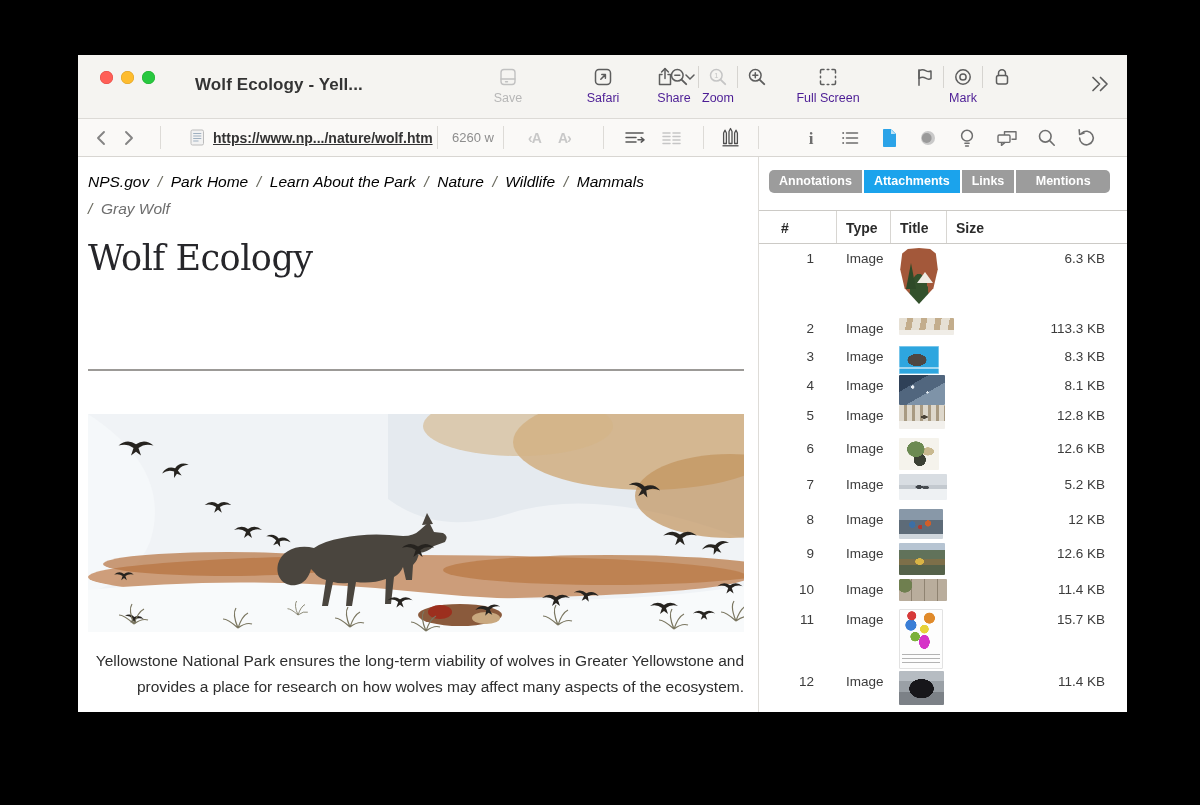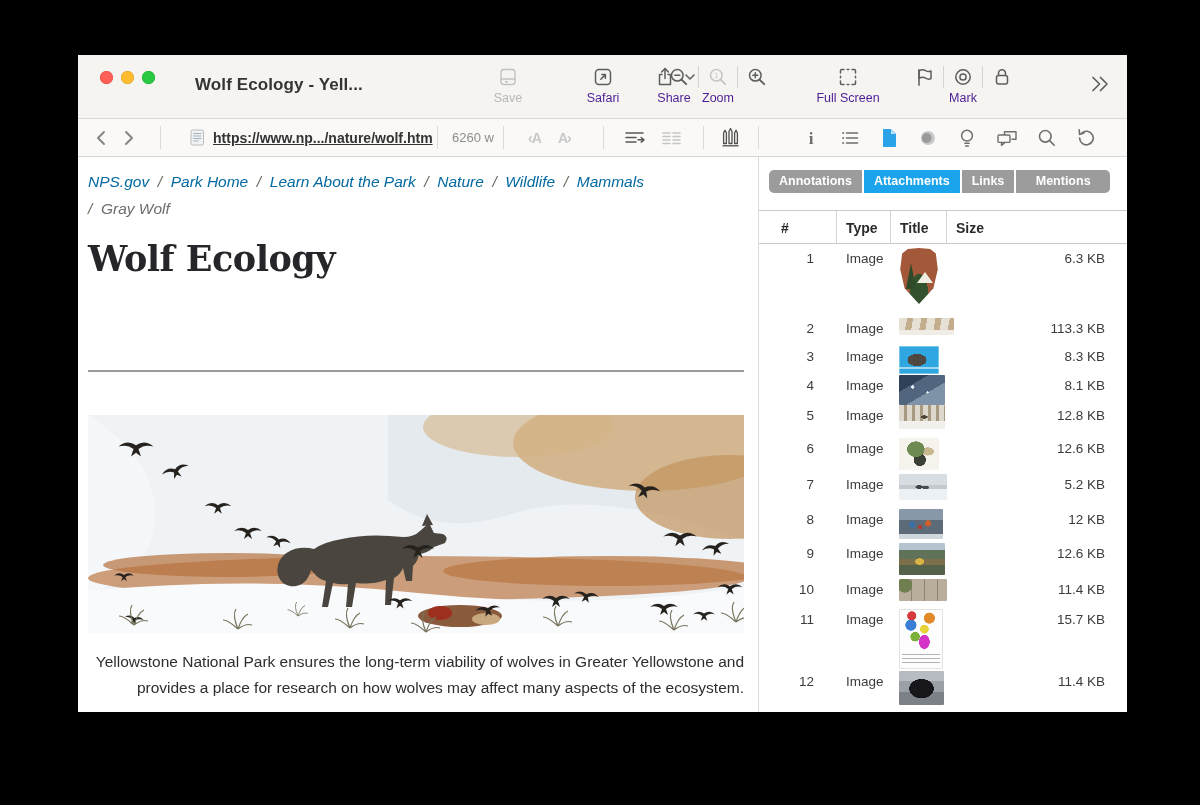--- a/index.html
+++ b/index.html
@@ -39,25 +39,25 @@
   .nv{position:absolute;top:0;height:37px;display:flex;align-items:center;}
   .nv-sep{position:absolute;top:7px;width:1px;height:23px;background:#dddbd7;}
   .url-text{font-size:14px;font-weight:600;color:#333;margin-left:8px;white-space:nowrap;text-decoration:underline;}
   .wcount{font-size:13px;color:#8d8d8d;}
   .fontbtn{font-size:14px;font-weight:bold;color:#c8c8c8;letter-spacing:-1px;}
   .nav-right{position:absolute;right:30px;top:0;height:37px;display:flex;align-items:center;gap:17px;}
   
   .main{display:flex;height:556px;}
   .content{width:680px;padding:11px 14px 0 10px;box-sizing:border-box;position:relative;overflow:hidden;}
   .breadcrumb{font-size:15.5px;font-style:italic;line-height:27px;color:#6a6a5e;}
-  .crumb{color:#0369a1;}
+  .crumb{color:#000000;}
   .crumb.current{color:#6e6e6e;}
   .sep{color:#6a6a5e;}
   h1.page-title{
-    font-family:"DejaVu Serif","Liberation Serif",serif;font-weight:700;
+    font-family:"DejaVu Serif","Liberation Serif",serif;font-weight:400;
     font-size:35px;color:#26262a;margin:16px 0 0 0;letter-spacing:-.5px;
   }
   hr.rule{border:none;border-top:2px solid #9c9a97;margin:91px 0 0 0;}
   .photo{margin-top:43px;width:656px;height:218px;display:block;}
   .para{font-size:15.5px;line-height:26px;color:#2e2e2e;margin-top:16px;width:656px;text-align:right;}
   
   .sidebar{width:369px;border-left:1px solid #dedcd8;box-sizing:border-box;display:flex;flex-direction:column;}
   .tabs{display:flex;gap:2px;margin:13px 17px 0 10px;}
   .tab{
     background:#9c9c9c;color:#fff;font-size:12.5px;font-weight:bold;
@@ -220,21 +220,21 @@
             <circle cx="9.3" cy="9.3" r="5.8"></circle>
               <line x1="13.8" y1="13.8" x2="18.2" y2="18.2" stroke-width="1.9"></line>
               <line x1="6.8" y1="9.3" x2="11.8" y2="9.3"></line>
               <line x1="9.3" y1="6.8" x2="9.3" y2="11.8"></line>
           </svg>
         </span>
       </span>
       <span class="tb-label">Zoom</span>
     </div>
 
-    <div class="tb-item" style="left:770px;width:100px;margin-left:-50px;align-items:center;">
+    <div class="tb-item" style="left:750px;width:100px;margin-left:-50px;align-items:center;">
       <span class="ticon">
         <svg class="ic" width="22" height="22" viewBox="0 0 22 22" fill="none" stroke="#5d5d5d" stroke-width="1.5" stroke-linecap="round" stroke-linejoin="round">
           <path d="M3.5 7 V4.7 Q3.5 3.5 4.7 3.5 H7 M15 3.5 h2.3 Q18.5 3.5 18.5 4.7 V7 M18.5 15 v2.3 q0 1.2 -1.2 1.2 H15 M7 18.5 H4.7 q-1.2 0 -1.2 -1.2 V15"></path>
           <path d="M10.2 3.5 h1.6 M10.2 18.5 h1.6 M3.5 10.2 v1.6 M18.5 10.2 v1.6"></path>
         </svg>
       </span>
       <span class="tb-label">Full Screen</span>
     </div>
 
     <div class="tb-item" style="left:885px;width:130px;margin-left:-65px;">

